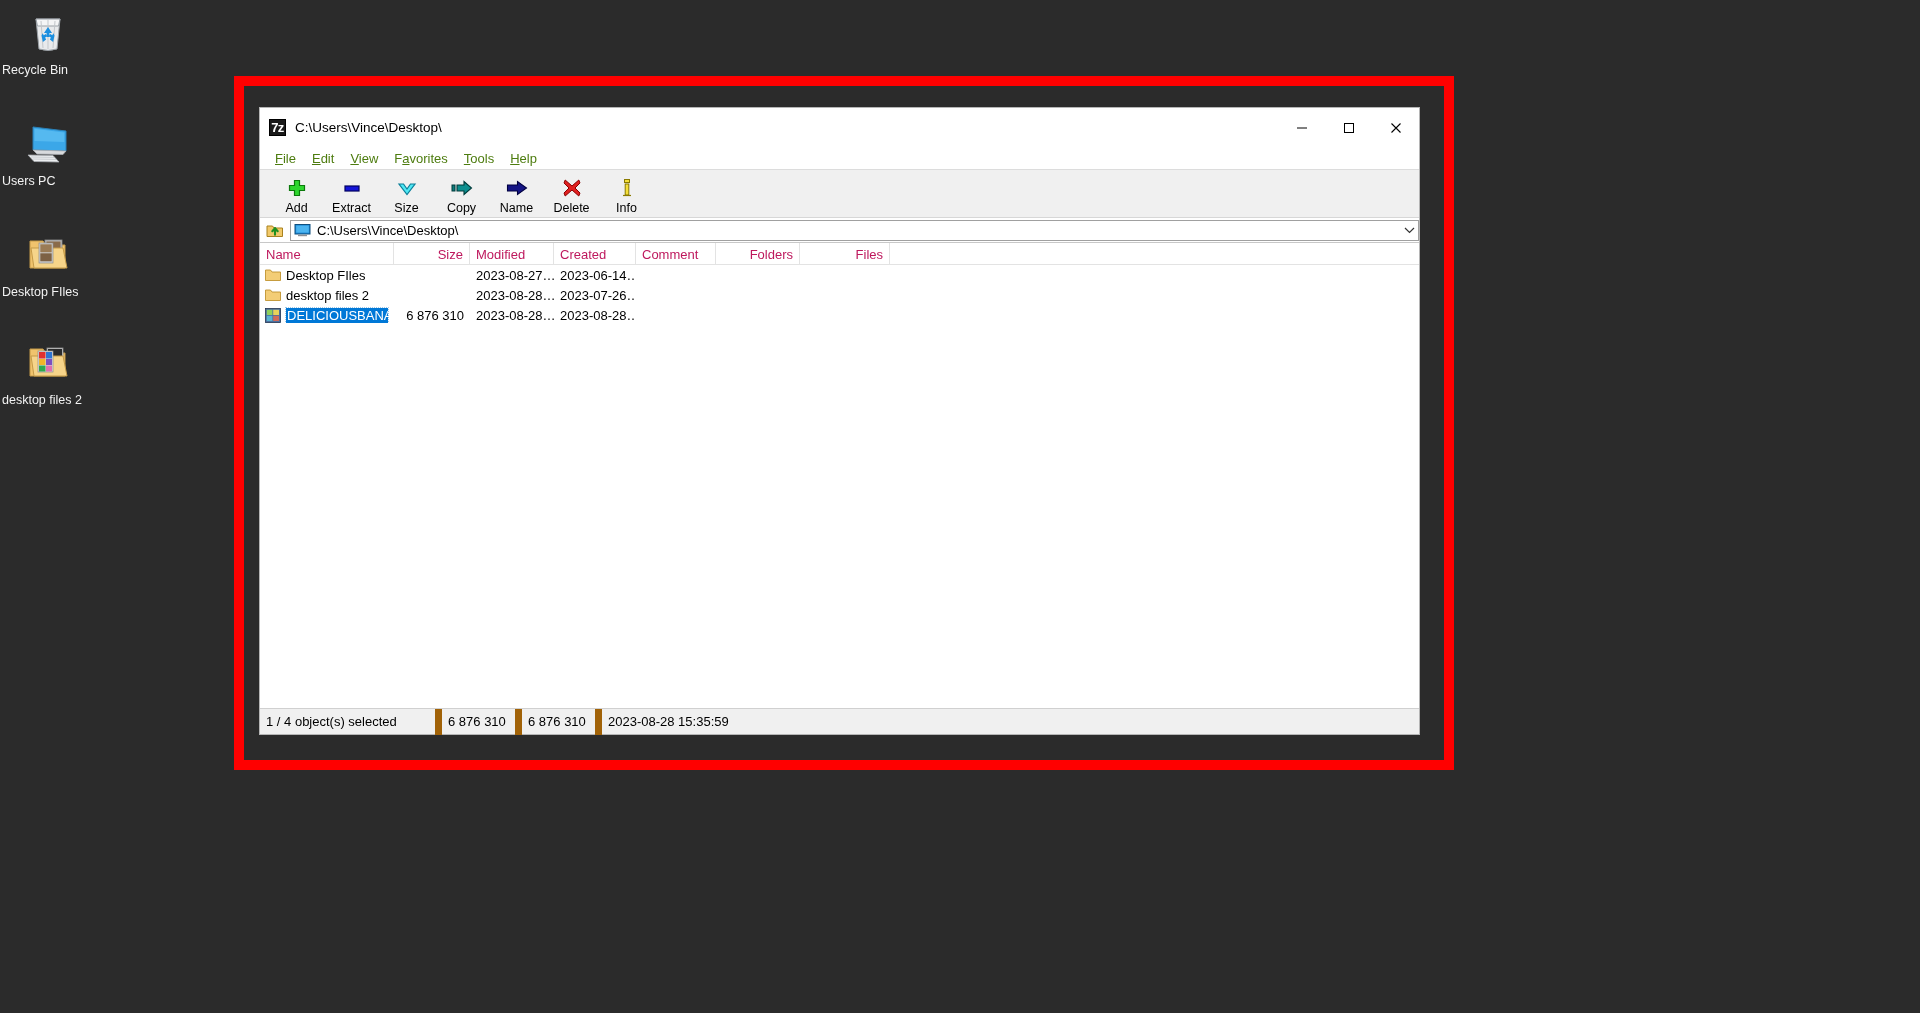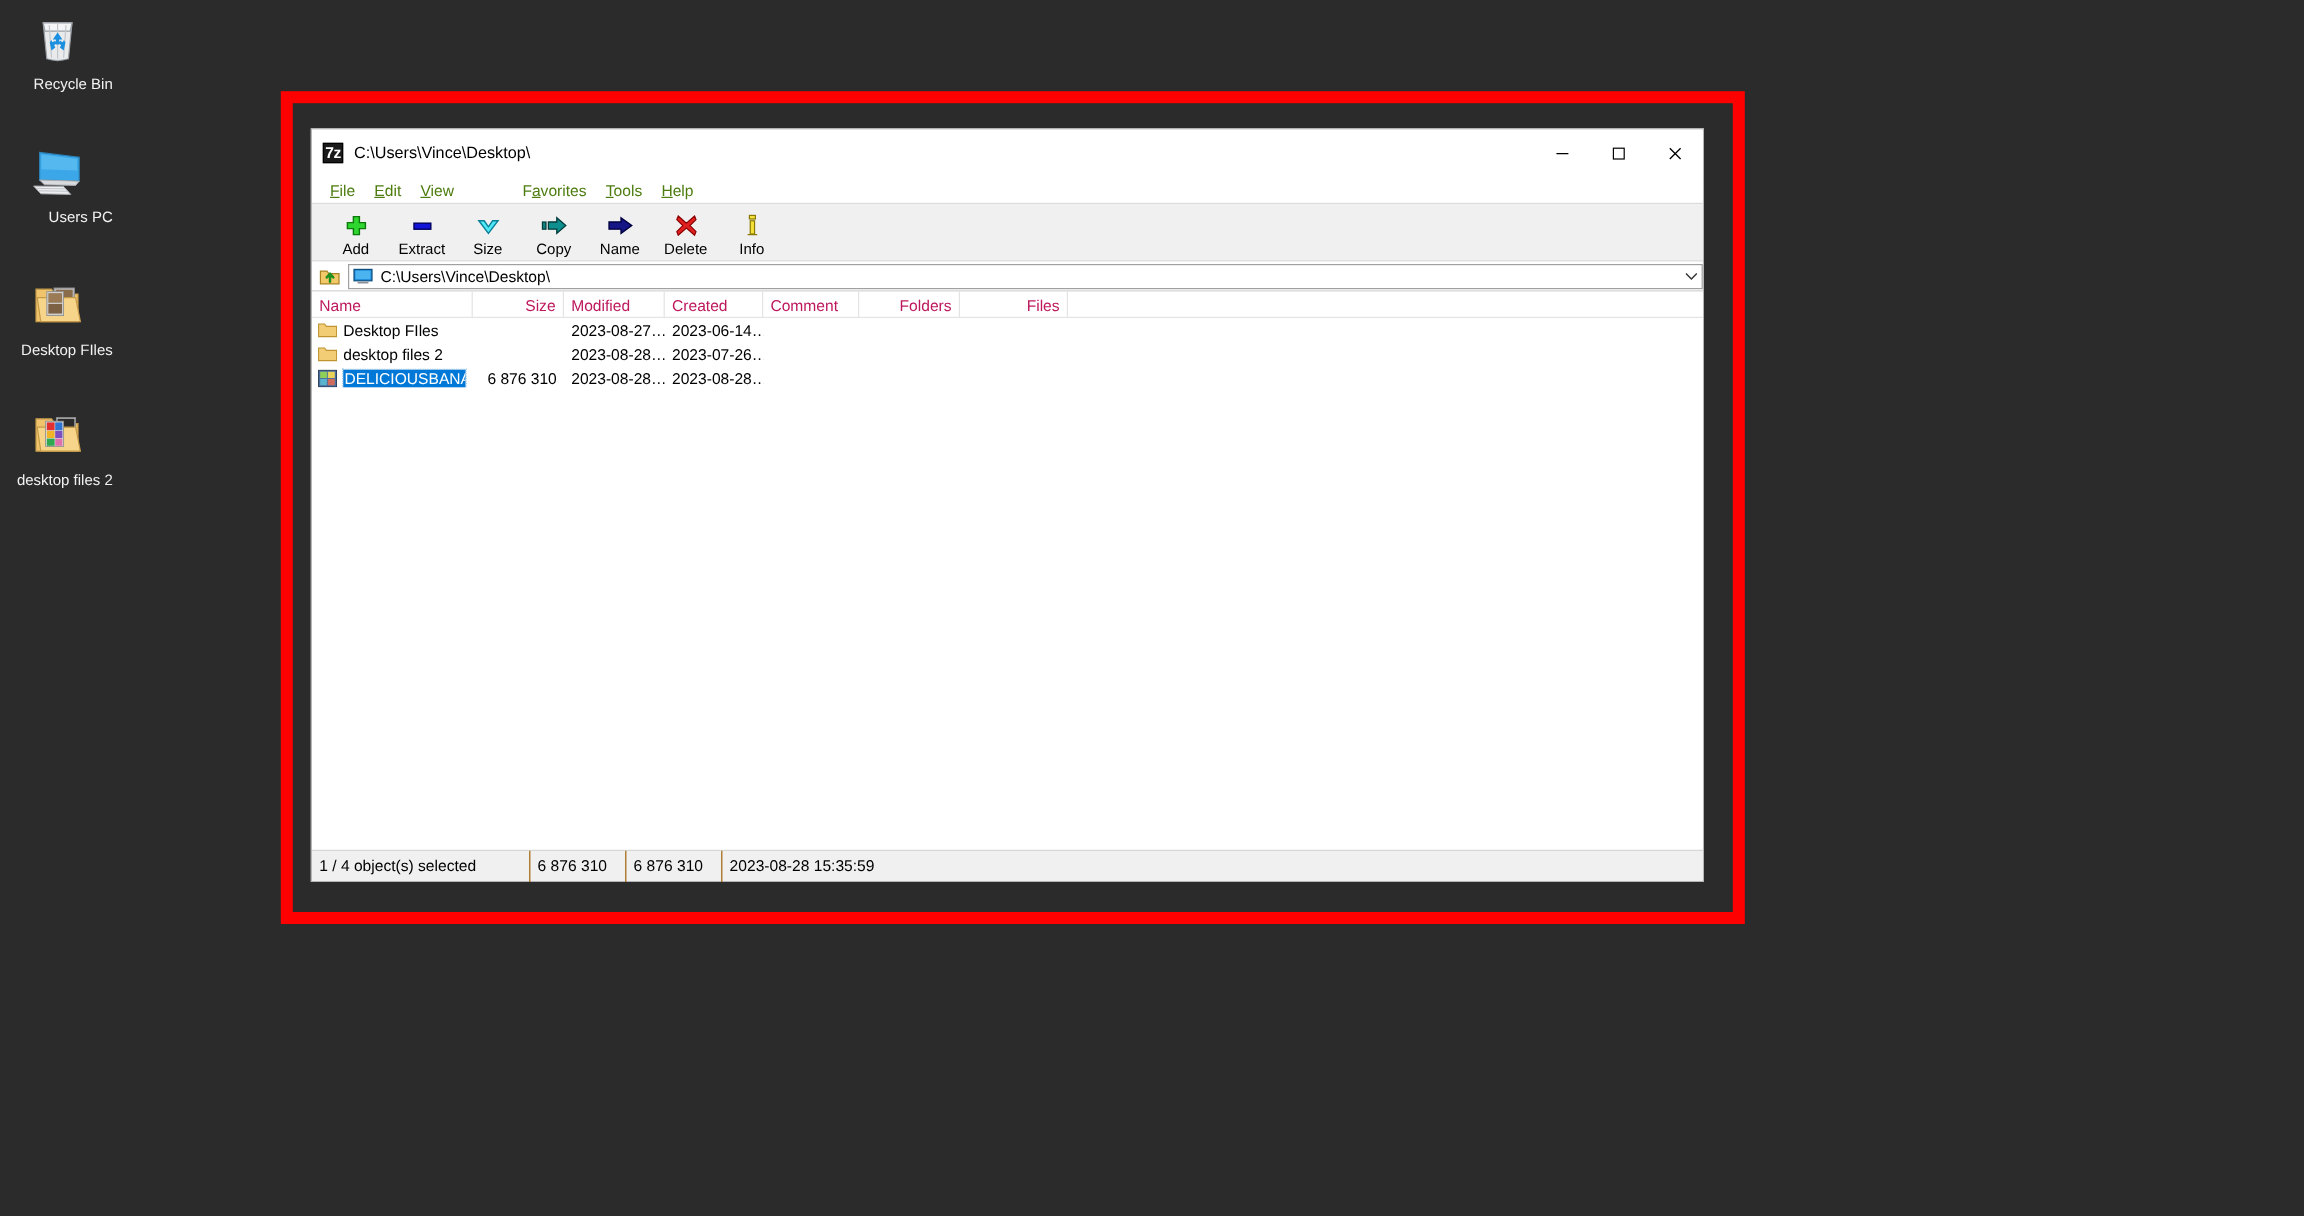--- a/index.html
+++ b/index.html
@@ -30,21 +30,21 @@
   }
   .desktop-icon .glyph {
     width: 48px; height: 48px;
     display: flex; align-items: center; justify-content: center;
   }
   .desktop-icon .dlabel {
     margin-top: 7px;
     color: #f2f2f2;
     font-size: 12.5px;
     line-height: 15px;
-    text-align: right;
+    text-align: left;
     width: 92px;
     word-wrap: break-word;
   }
 
   
   #red-frame {
     position: absolute;
     left: 234px; top: 76px;
     width: 1220px; height: 694px;
     border: 10px solid #ff0000;
@@ -232,21 +232,21 @@
   .statusbar {
     height: 26px;
     background: #f0f0f0;
     border-top: 1px solid #d0d0d0;
     display: flex; align-items: center;
     flex: 0 0 auto;
     font-size: 13px;
   }
   .sbcell {
     padding: 0 6px;
-    border-right: 1px solid #a16207;
+    border-right: 7px solid #a16207;
     height: 26px;
     display: flex; align-items: center;
     white-space: nowrap;
     overflow: hidden;
   }
   .sbcell:last-child { border-right: none; }
 </style>
 </head>
 <body>
 
@@ -350,21 +350,21 @@
             <path d="M1.5 1.5 L10.5 10.5 M10.5 1.5 L1.5 10.5" stroke="currentColor" stroke-width="1.1"></path>
           </svg>
       </div>
     </div>
   </div>
 
   <div class="menubar">
     <div class="menuitem"><span style="text-decoration: none;"><u>F</u>ile</span></div>
     <div class="menuitem"><span style="text-decoration: none;"><u>E</u>dit</span></div>
     <div class="menuitem"><span style="text-decoration: none;"><u>V</u>iew</span></div>
-    <div class="menuitem"><span style="text-decoration: none; margin-left: 41px;">F<u>a</u>vorites</span></div>
+    <div class="menuitem"><span style="text-decoration: none;">F<u>a</u>vorites</span></div>
     <div class="menuitem"><span style="text-decoration: none;"><u>T</u>ools</span></div>
     <div class="menuitem"><span style="text-decoration: none;"><u>H</u>elp</span></div>
   </div>
 
   <div class="toolbar">
 
     <div class="tbtn">
       <div class="ticon">
         <svg width="20" height="20" viewBox="0 0 20 20">
           <path d="M7.5 2.5 h5 v5 h5 v5 h-5 v5 h-5 v-5 h-5 v-5 h5 Z" fill="#2fd62f" stroke="#0b7a0b" stroke-width="1.2"></path>

